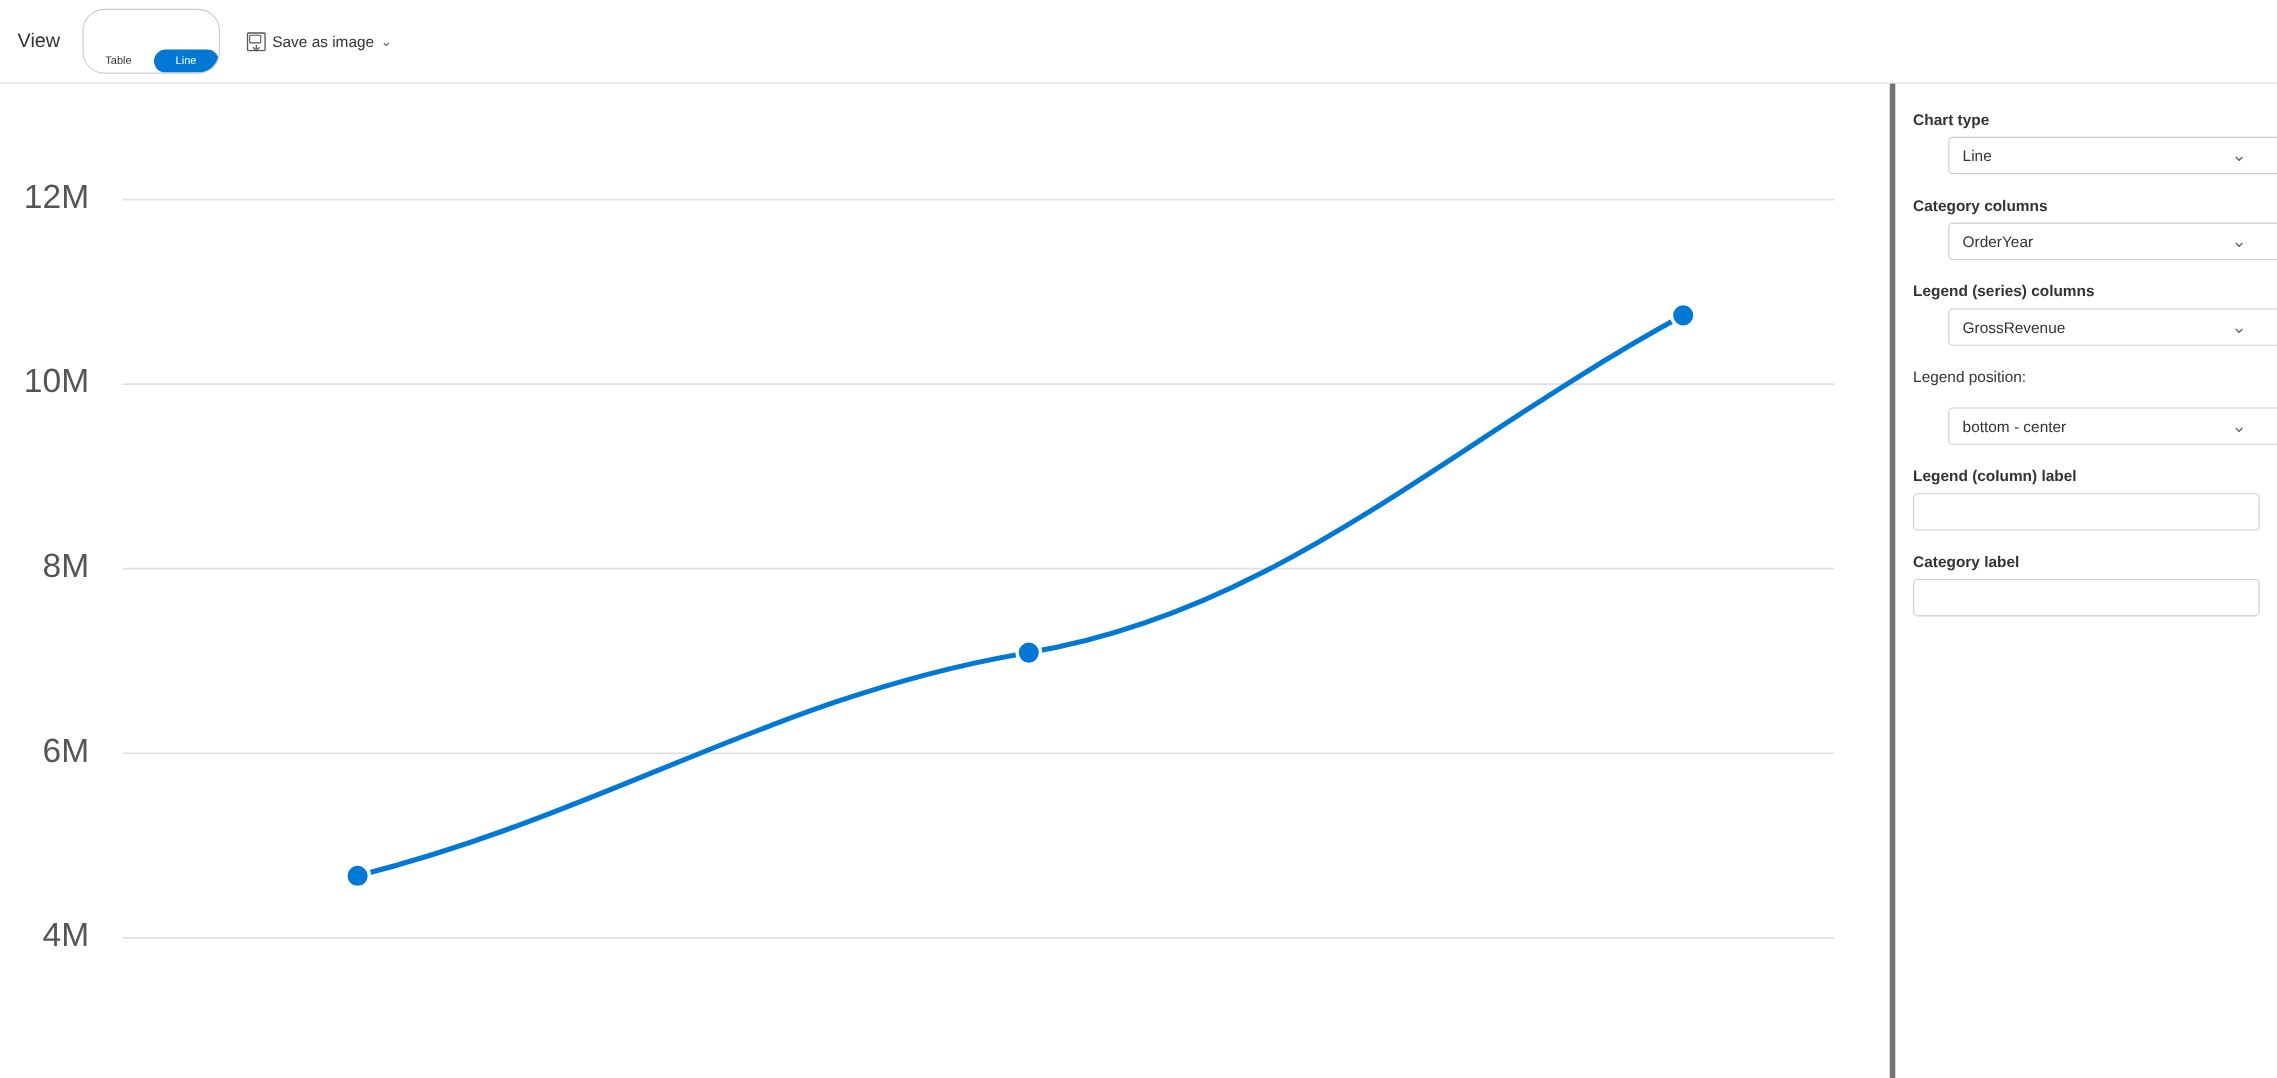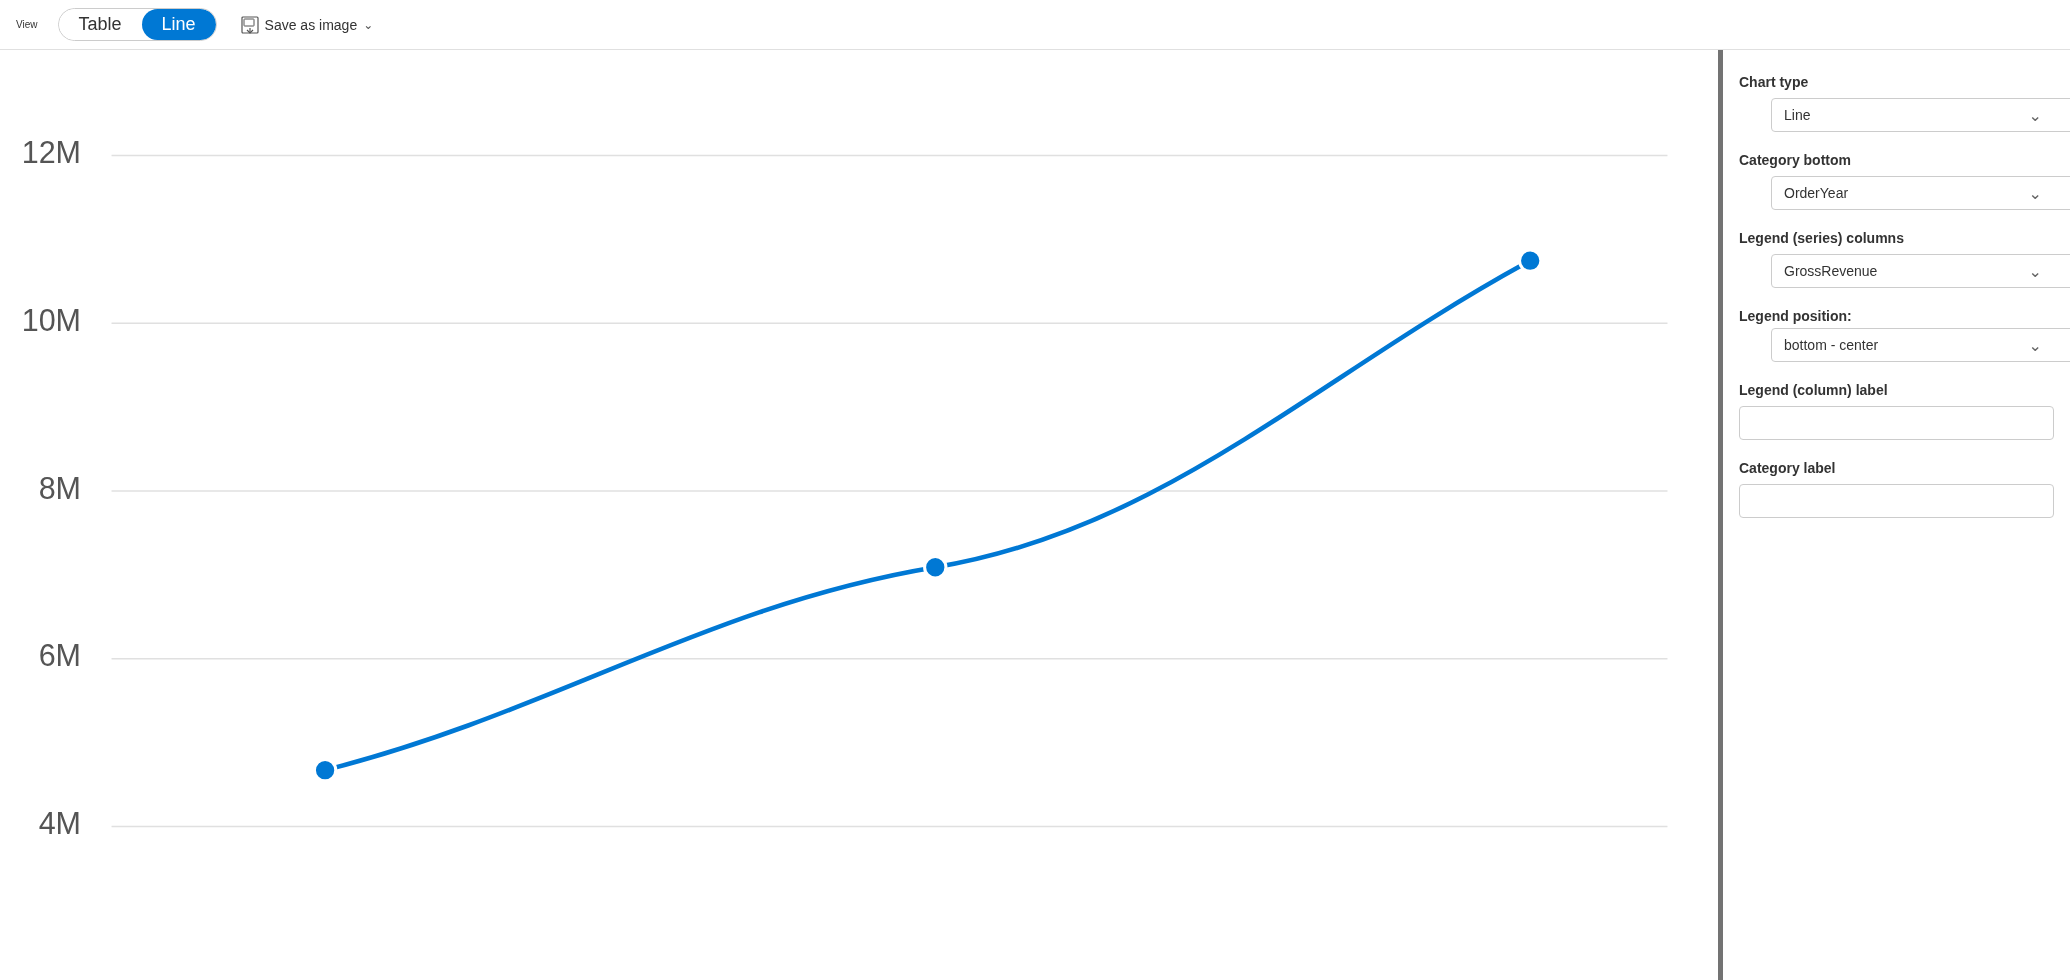--- a/index.html
+++ b/index.html
@@ -10,38 +10,39 @@
       font-size: 14px;
     }
     .toolbar {
       display: flex;
       align-items: center;
       padding: 8px 16px;
       border-bottom: 1px solid #e0e0e0;
       gap: 16px;
     }
     .view-label {
-      font-size: 10px;
+      font-size: 18px;
       color: #333;
       margin-right: 4px;
     }
     .toggle-group {
       display: flex;
       border: 1px solid #ccc;
       border-radius: 20px;
       overflow: hidden;
     }
     .toggle-btn {
       padding: 5px 20px;
       border: none;
       background: #fff;
       cursor: pointer;
-      font-size: 18px;
+      font-size: 10px;
       color: #333;
       border-radius: 20px;
+      margin-top: 36px;
     }
     .toggle-btn.active {
       background: #0078d4;
       color: #fff;
     }
     .save-image-btn {
       display: flex;
       align-items: center;
       gap: 6px;
       background: none;
@@ -117,23 +118,23 @@
       width: 100%;
       padding: 8px 12px;
       border: 1px solid #ccc;
       border-radius: 4px;
       font-size: 14px;
       color: #333;
       background: #fff;
     }
     .label-colon {
       font-size: 14px;
-      font-weight: 700;
-      color: #333;
-      margin-bottom: 4px;
+      font-weight: 400;
+      color: #333;
+      margin-bottom: 20px;
     }
   </style>
 </head>
 <body>
 
 <div class="toolbar">
   <span class="view-label">View</span>
   <div class="toggle-group">
     <button class="toggle-btn">Table</button>
     <button class="toggle-btn active">Line</button>
@@ -192,21 +193,21 @@
         <select>
           <option>Line</option>
           <option>Bar</option>
           <option>Column</option>
           <option>Pie</option>
         </select>
       </div>
     </div>
 
     <div class="panel-section">
-      <div class="panel-label">Category bottom</div>
+      <div class="panel-label">Category columns</div>
       <div class="select-wrapper">
         <select>
           <option>OrderYear</option>
         </select>
       </div>
     </div>
 
     <div class="panel-section">
       <div class="panel-label">Legend (series) columns</div>
       <div class="select-wrapper">

